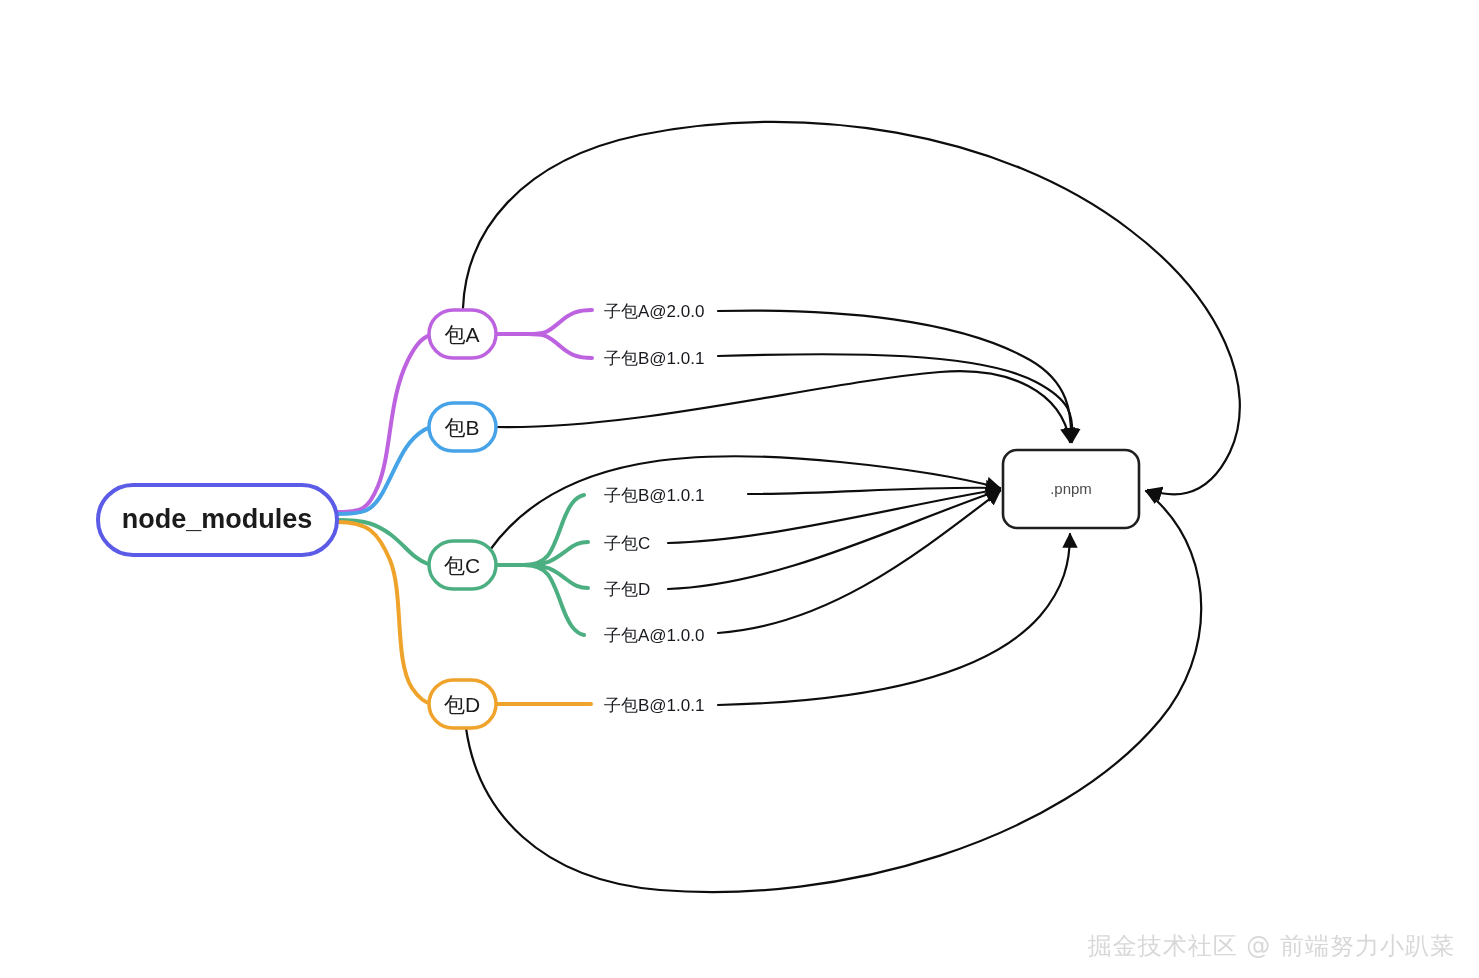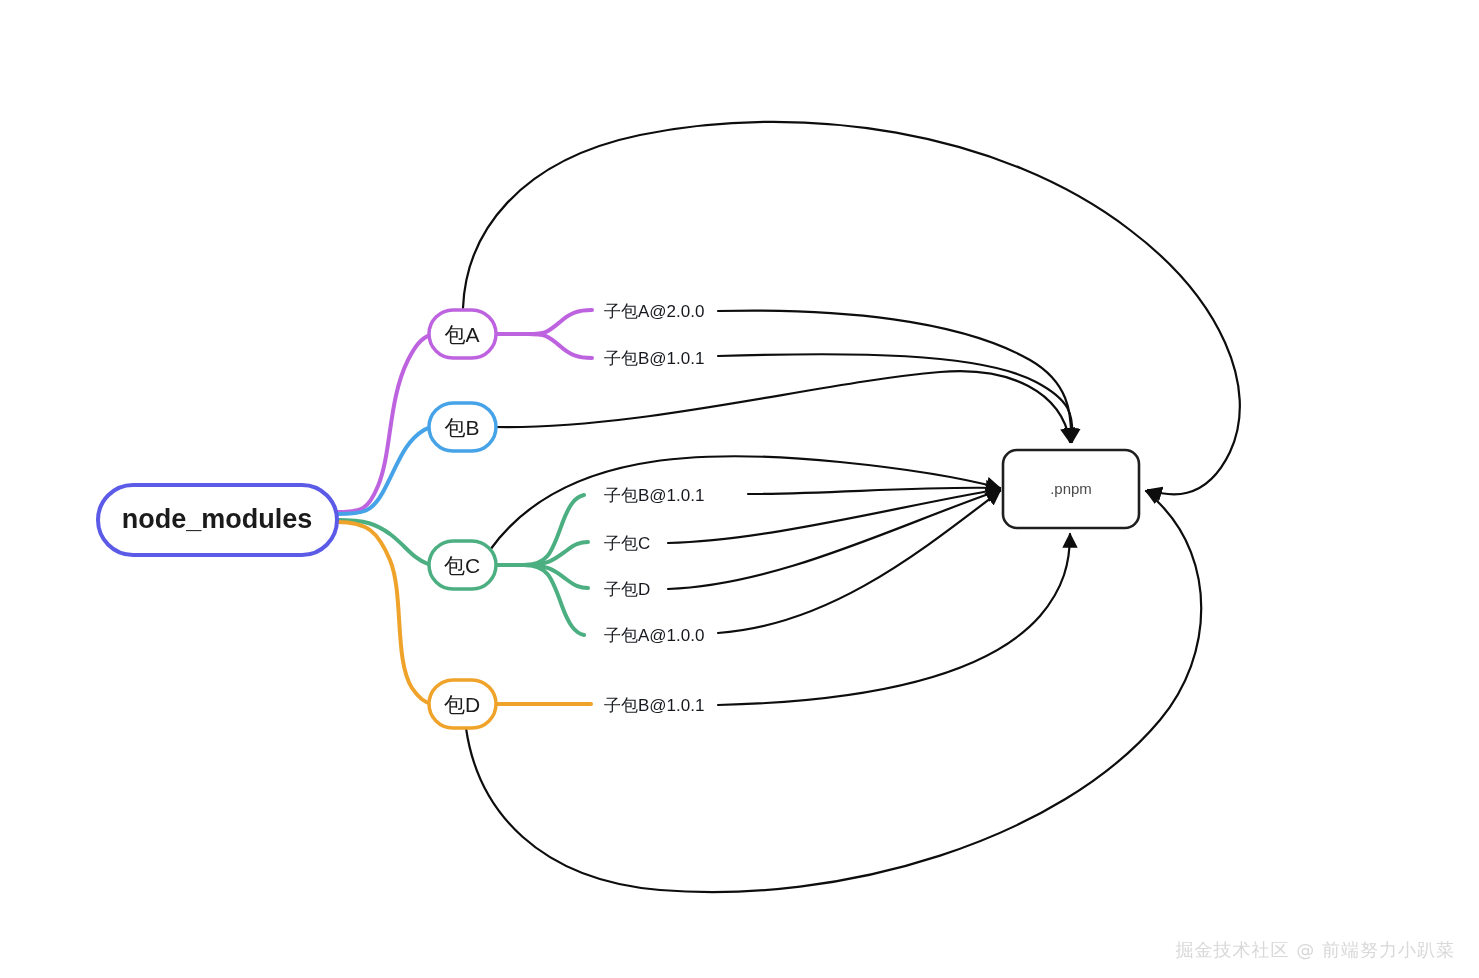--- a/index.html
+++ b/index.html
@@ -41,21 +41,21 @@
   }
   .pnpm-label {
     font-size: 15px;
     fill: #4a4a4a;
   }
   .watermark-text {
     position: absolute;
     right: 24px;
     bottom: 16px;
     font-family: "DejaVu Sans", "Liberation Sans", sans-serif;
-    font-size: 18px;
+    font-size: 24px;
     color: #d8d8d8;
     letter-spacing: 1px;
     white-space: nowrap;
     user-select: none;
   }
 </style>
 </head>
 <body>
 
 <div id="stage">

